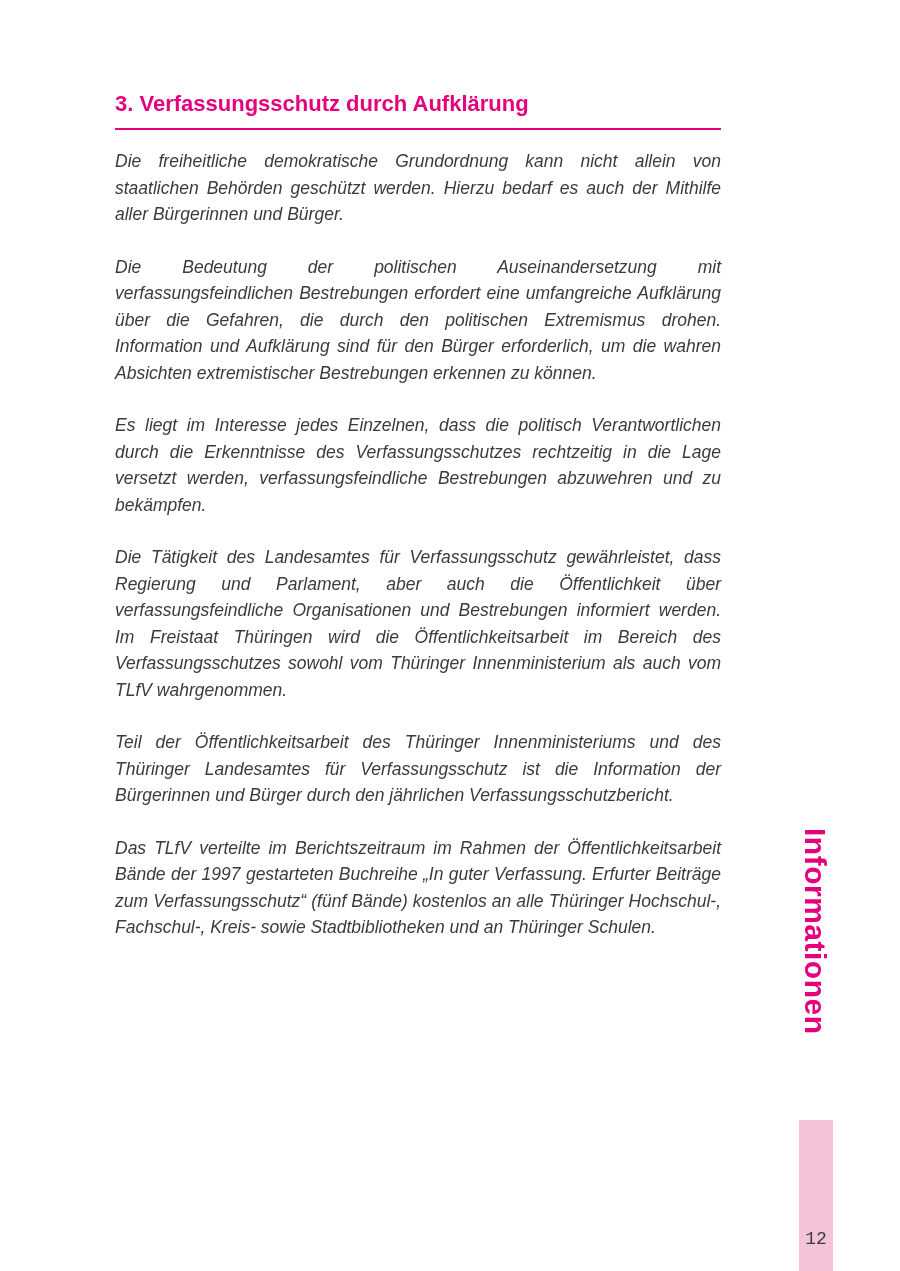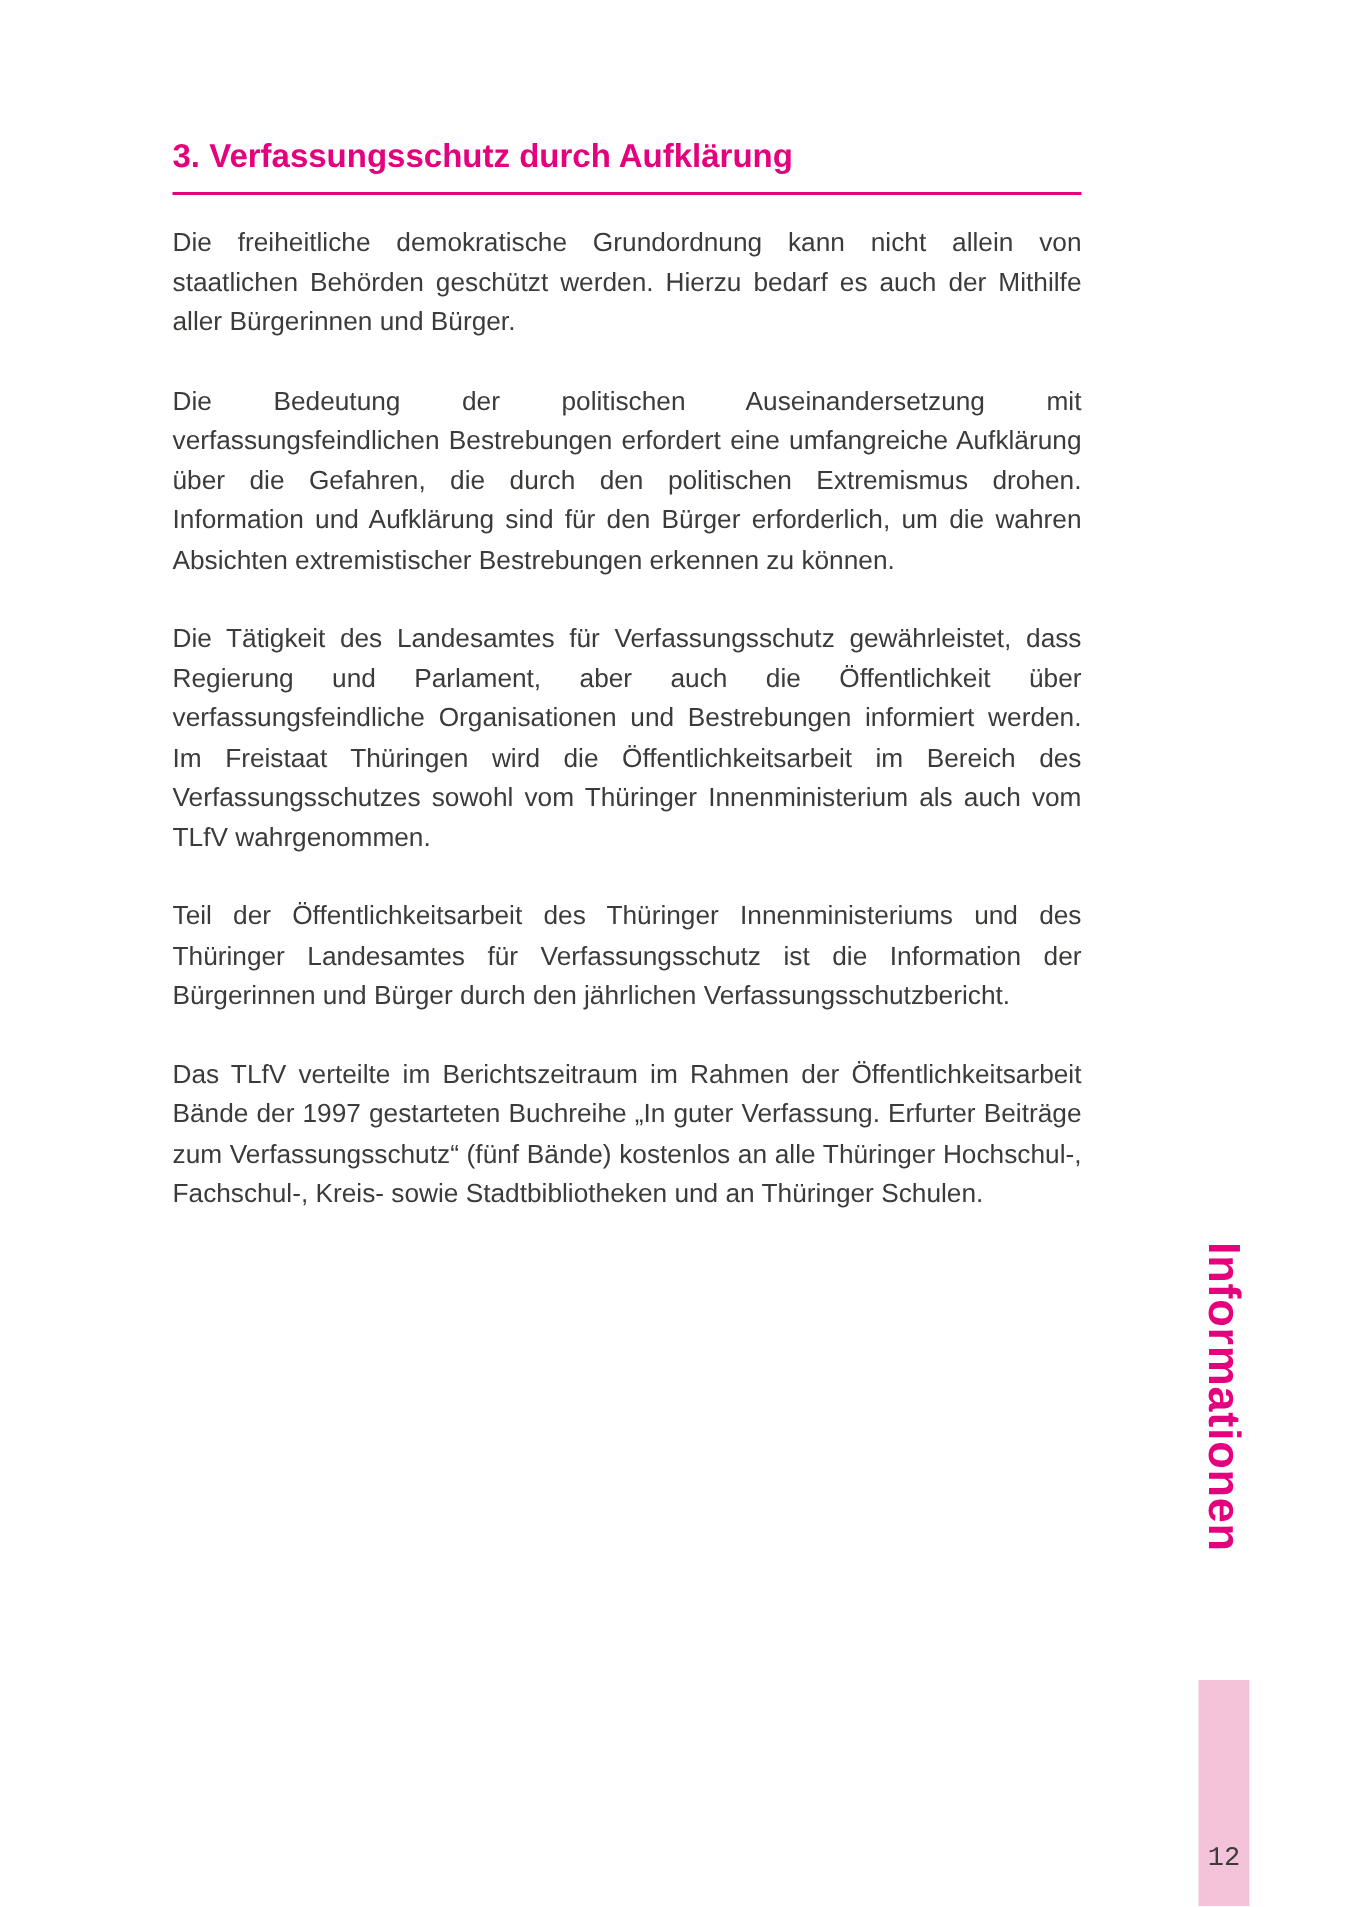--- a/index.html
+++ b/index.html
@@ -40,20 +40,21 @@
     margin-bottom: 18px;
   }
   .body-text p {
     font-size: 17.5px;
     line-height: 26.5px;
     color: var(--text);
     text-align: justify;
     hyphens: auto;
     -webkit-hyphens: auto;
     margin: 0 0 26px 0;
+    font-style: italic;
   }
   .sidebar-label {
     position: absolute;
     left: 796px;
     top: 828px;
     writing-mode: vertical-rl;
     text-orientation: mixed;
     font-size: 30px;
     line-height: 38px;
     font-weight: bold;
@@ -83,20 +84,21 @@
 </head>
 <body>
 
 <div class="page" lang="de">
   <div class="content">
     <h1 class="heading">3. Verfassungsschutz durch Aufklärung</h1>
     <div class="rule"></div>
     <div class="body-text">
       <p>Die freiheitliche demokratische Grundordnung kann nicht allein von staatlichen Behörden geschützt werden. Hierzu bedarf es auch der Mithilfe aller Bürgerinnen und Bürger.</p>
       <p>Die Bedeutung der politischen Auseinandersetzung mit verfassungsfeindlichen Bestrebungen erfordert eine umfangreiche Aufklärung über die Gefahren, die durch den politischen Extremismus drohen. Information und Aufklärung sind für den Bürger erforderlich, um die wahren Absichten extremistischer Bestrebungen erkennen zu können.</p>
+      <p>Es liegt im Interesse jedes Einzelnen, dass die politisch Verantwortlichen durch die Erkenntnisse des Verfassungsschutzes rechtzeitig in die Lage versetzt werden, verfassungsfeindliche Bestrebungen abzuwehren und zu bekämpfen.</p>
       <p>Die Tätigkeit des Landesamtes für Verfassungsschutz gewährleistet, dass Regierung und Parlament, aber auch die Öffentlichkeit über verfassungsfeindliche Organisationen und Bestrebungen informiert werden. Im Freistaat Thüringen wird die Öffentlichkeitsarbeit im Bereich des Verfassungsschutzes sowohl vom Thüringer Innenministerium als auch vom TLfV wahrgenommen.</p>
       <p>Teil der Öffentlichkeitsarbeit des Thüringer Innenministeriums und des Thüringer Landesamtes für Verfassungsschutz ist die Information der Bürgerinnen und Bürger durch den jährlichen Verfassungsschutzbericht.</p>
       <p>Das TLfV verteilte im Berichtszeitraum im Rahmen der Öffentlichkeitsarbeit Bände der 1997 gestarteten Buchreihe „In guter Verfassung. Erfurter Beiträge zum Verfassungsschutz“ (fünf Bände) kostenlos an alle Thüringer Hochschul-, Fachschul-, Kreis- sowie Stadtbibliotheken und an Thüringer Schulen.</p>
     </div>
   </div>
 
   <div class="sidebar-label">Informationen</div>
 
   <div class="sidebar-bar">
     <div class="page-number">12</div>

